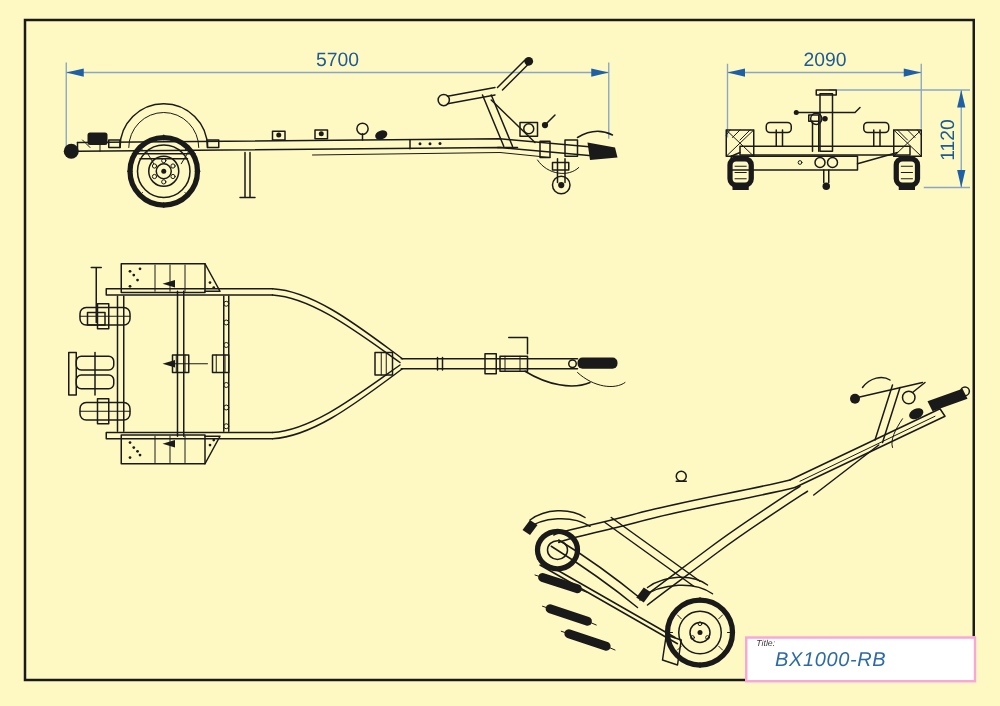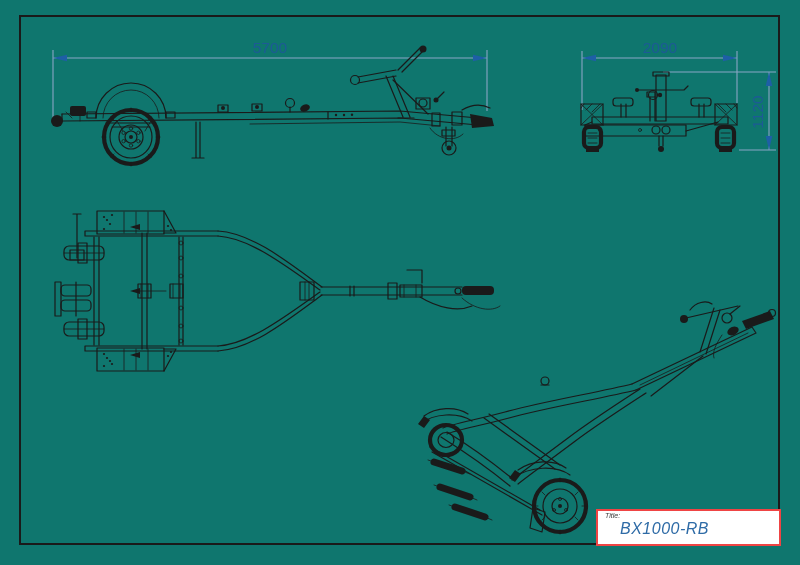--- a/index.html
+++ b/index.html
@@ -1,35 +1,35 @@
 <!DOCTYPE html>
 <html><head>
 <meta charset="utf-8">
 <style>
   html,body { margin:0; padding:0; background:#ffffff; }
   .sheet {
-    position:relative; width:800px; height:565px; background:#0f766e;
+    position:relative; width:800px; height:565px; background:#fef9c3;
     font-family:"Liberation Sans", sans-serif; overflow:hidden;
   }
   .border-frame {
     position:absolute; left:19px; top:15px; width:761px; height:530px;
     border:2px solid #1a1a1a; box-sizing:border-box;
   }
   svg.artwork { position:absolute; left:0; top:0; }
   .ln  { fill:none; stroke:#1a1a1a; stroke-width:1.2; stroke-linecap:round; stroke-linejoin:round; }
   .lt  { fill:none; stroke:#1a1a1a; stroke-width:0.8; stroke-linecap:round; }
   .lnf { fill:#1a1a1a; stroke:none; }
   .tire { fill:none; stroke:#1a1a1a; stroke-width:4.2; }
   .bar  { fill:none; stroke:#1a1a1a; stroke-width:7; stroke-linecap:round; }
   .dim { fill:none; stroke:#8aa6c5; stroke-width:1.1; }
   .dimarrow { fill:#1e5fa6; stroke:none; }
   .dimtext { font-family:"Liberation Sans", sans-serif; font-size:15.5px; fill:#1d5a96; }
   .title-block {
     position:absolute; left:596px; top:509px; width:185px; height:37px;
-    border:2px solid #ef4444; box-sizing:border-box; background:#ffffff;
+    border:2px solid #f9a8d4; box-sizing:border-box; background:#ffffff;
     padding:1px 0 0 7px;
   }
   .t-label { display:block; font-size:7px; font-style:italic; color:#3a3a3a; line-height:8px; }
   .t-value { display:block; font-size:16px; font-style:italic; color:#2e6ba6; line-height:18px; padding-left:15px; letter-spacing:0.5px; }
 </style>
 </head>
 <body>
 
 <div class="sheet">
   <div class="border-frame"></div>

